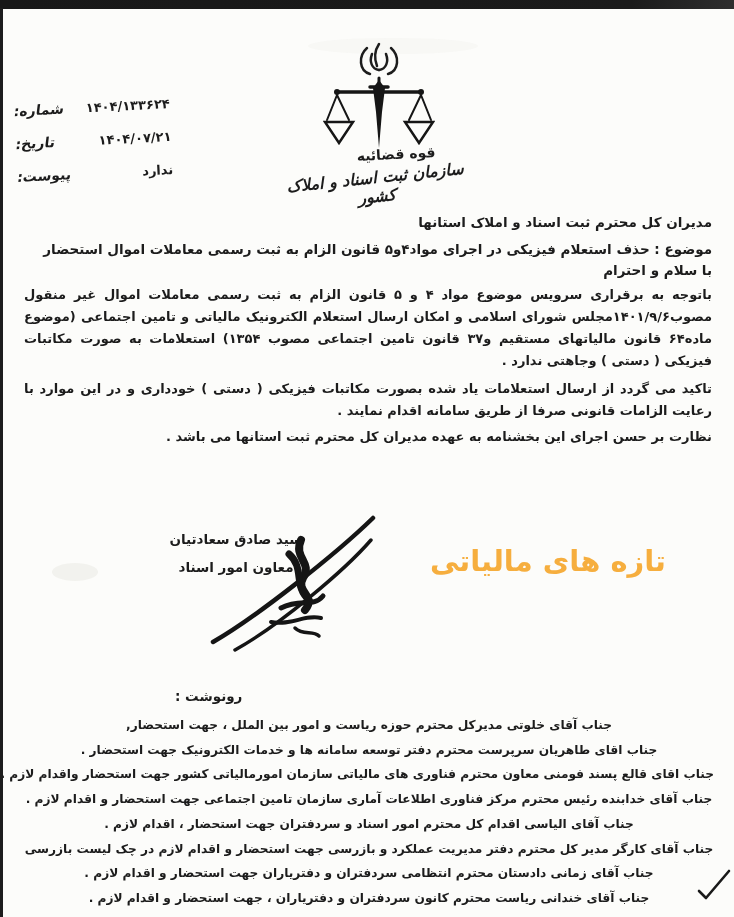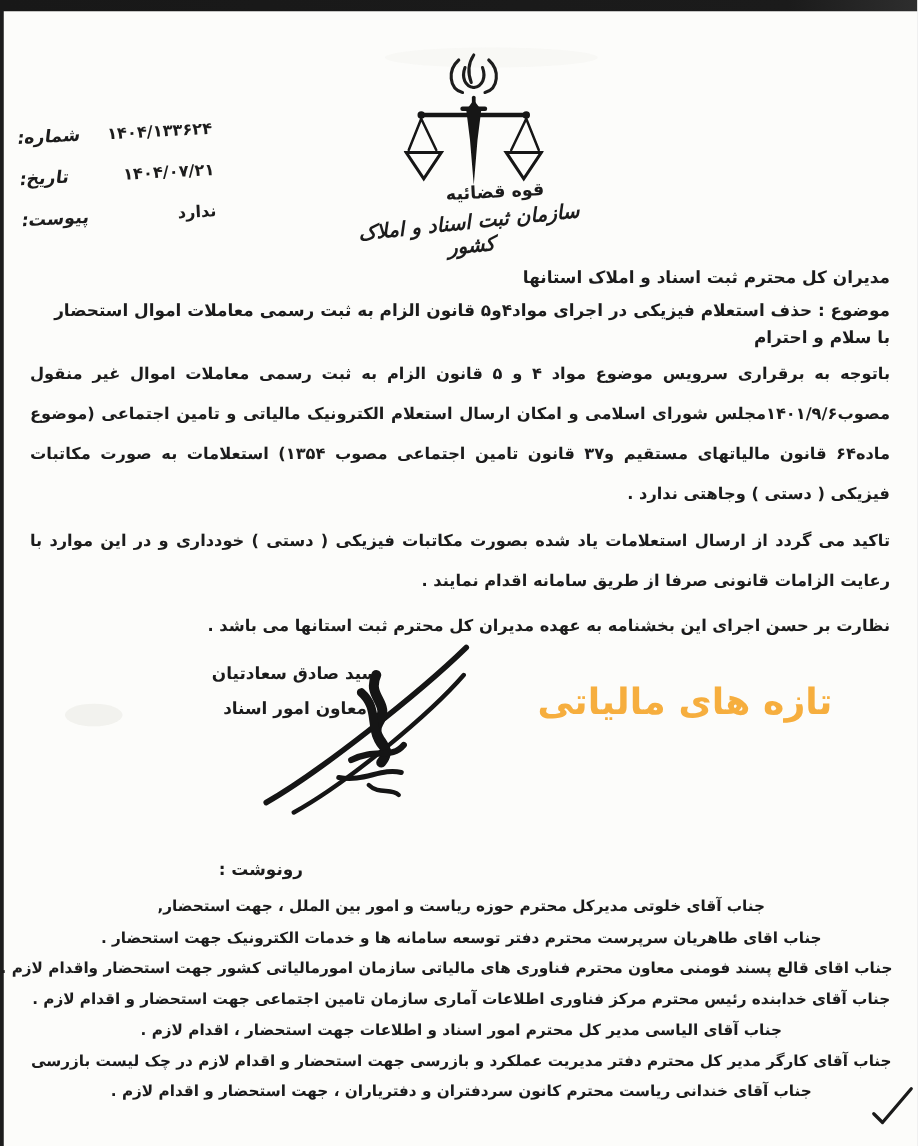--- a/index.html
+++ b/index.html
@@ -31,21 +31,21 @@
   .org1{position:absolute;left:346px;top:146px;width:100px;text-align:center;
     font-size:14px;font-weight:800;transform:rotate(-3deg);letter-spacing:.5px;}
   .org2{position:absolute;left:274px;top:168px;width:204px;text-align:center;
     font-size:16px;font-weight:800;transform:rotate(-6deg);font-style:italic;}
 
   
   .content{position:absolute;left:24px;top:214px;width:688px;direction:rtl;text-align:right;}
   .addressee{font-size:13.5px;font-weight:800;}
   .subject{font-size:13.5px;font-weight:800;margin-top:9px;line-height:20px;}
   .salutation{font-size:13.5px;font-weight:700;margin-top:3px;}
-  .para{font-size:13px;font-weight:600;line-height:32px;text-align:justify;margin-top:6px;}
+  .para{font-size:13px;font-weight:600;line-height:22px;text-align:justify;margin-top:6px;}
   .para.last{text-align:right;margin-top:4px;}
 
   
   .sig-text{position:absolute;left:152px;top:531px;width:168px;text-align:center;direction:rtl;}
   .sig-name{font-size:13.5px;font-weight:800;}
   .sig-title{font-size:13.5px;font-weight:800;margin-top:12px;}
   .sig-scribble{position:absolute;left:205px;top:510px;}
 
   
   .watermark{position:absolute;left:436px;top:544px;width:230px;
@@ -136,22 +136,23 @@
   </div>
 
   <div class="watermark" style="color: rgb(246, 174, 62);">تازه های مالیاتی</div>
 
   <div class="cc-heading">رونوشت :</div>
   <div class="cc-list">
     <div class="cc-item">جناب آقای خلوتی مدیرکل محترم حوزه ریاست و امور بین الملل ، جهت استحضار,</div>
     <div class="cc-item">جناب اقای طاهریان سرپرست محترم دفتر توسعه سامانه ها و خدمات الکترونیک جهت استحضار .</div>
     <div class="cc-item">جناب اقای قالع پسند فومنی معاون محترم فناوری های مالیاتی سازمان امورمالیاتی کشور جهت استحضار واقدام لازم .</div>
     <div class="cc-item">جناب آقای خدابنده رئیس محترم مرکز فناوری اطلاعات آماری سازمان تامین اجتماعی جهت استحضار و اقدام لازم .</div>
-    <div class="cc-item">جناب آقای الیاسی مدیر کل محترم امور اسناد و اطلاعات جهت استحضار ، اقدام لازم .</div>
+    <div class="cc-item">جناب آقای الیاسی اقدام کل محترم امور اسناد و سردفتران جهت استحضار ، اقدام لازم .</div>
     <div class="cc-item">جناب آقای کارگر مدیر کل محترم دفتر مدیریت عملکرد و بازرسی جهت استحضار و اقدام لازم در چک لیست بازرسی</div>
+    <div class="cc-item">جناب آقای زمانی دادستان محترم انتظامی سردفتران و دفتریاران جهت استحضار و اقدام لازم .</div>
     <div class="cc-item">جناب آقای خندانی ریاست محترم کانون سردفتران و دفتریاران ، جهت استحضار و اقدام لازم .</div>
   </div>
   <div class="cc-check">
     <svg width="36" height="32" viewBox="0 0 36 32">
       <path d="M3 22 L10 29 L33 2" stroke="#1a1a1a" stroke-width="2.6" fill="none" stroke-linecap="round" stroke-linejoin="round"></path>
     </svg>
   </div>
 
 </div>
 

